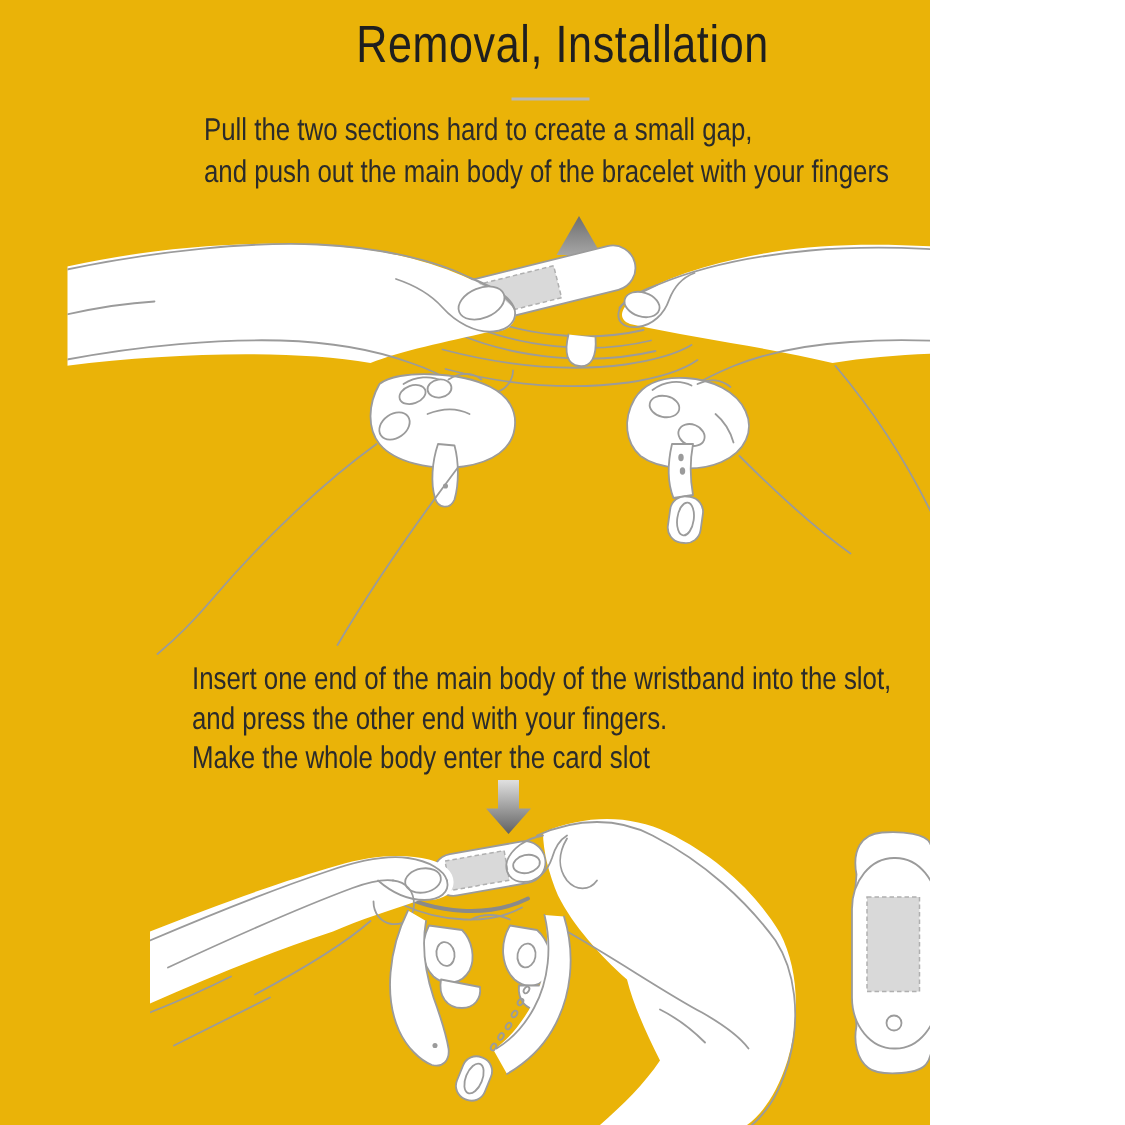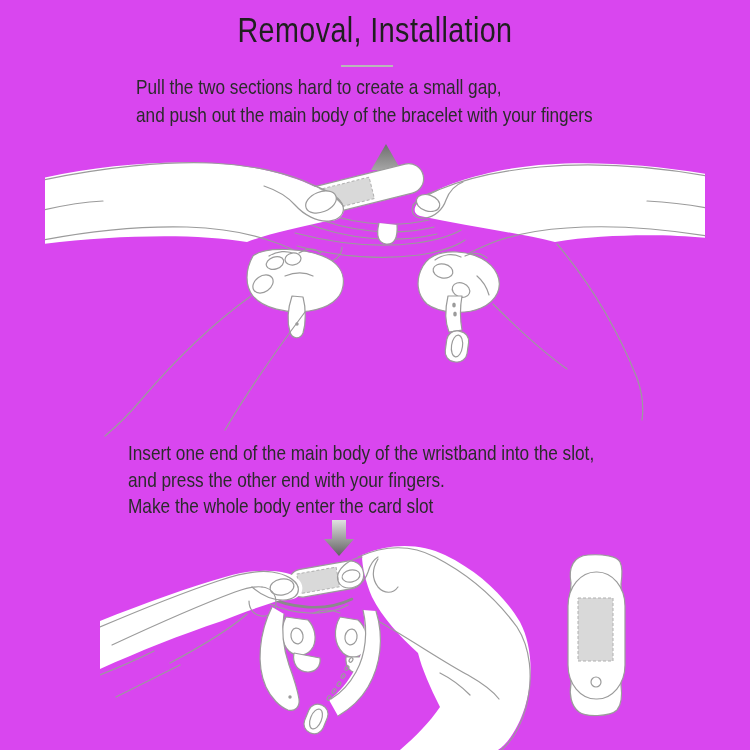--- a/index.html
+++ b/index.html
@@ -1,16 +1,16 @@
 <!DOCTYPE html>
 <html><head>
 <meta charset="utf-8">
 <style>
   html,body{margin:0;padding:0;background:#fff;}
-  .canvas{position:relative;width:750px;height:750px;background:#d946ef;overflow:hidden;
+  .canvas{position:relative;width:620px;height:750px;background:#eab308;overflow:hidden;
           font-family:"Liberation Sans", sans-serif;}
   .page-title{position:absolute;top:10px;left:0;width:750px;text-align:center;margin:0;
               font-size:35px;font-weight:400;color:#1f1f1f;letter-spacing:0.5px;
               transform:scaleX(0.82);transform-origin:375px 0;white-space:nowrap;}
   .title-divider{position:absolute;top:65px;left:341px;width:52px;height:2px;background:#b8b8b8;}
   .step-text{position:absolute;color:#2b2b2b;font-size:21px;white-space:nowrap;
              transform:scaleX(0.82);transform-origin:0 0;}
   .step-text .ln{display:block;}
   #step1-text{left:136px;top:73px;line-height:27.5px;}
   #step2-text{left:128px;top:440px;line-height:26.5px;}

